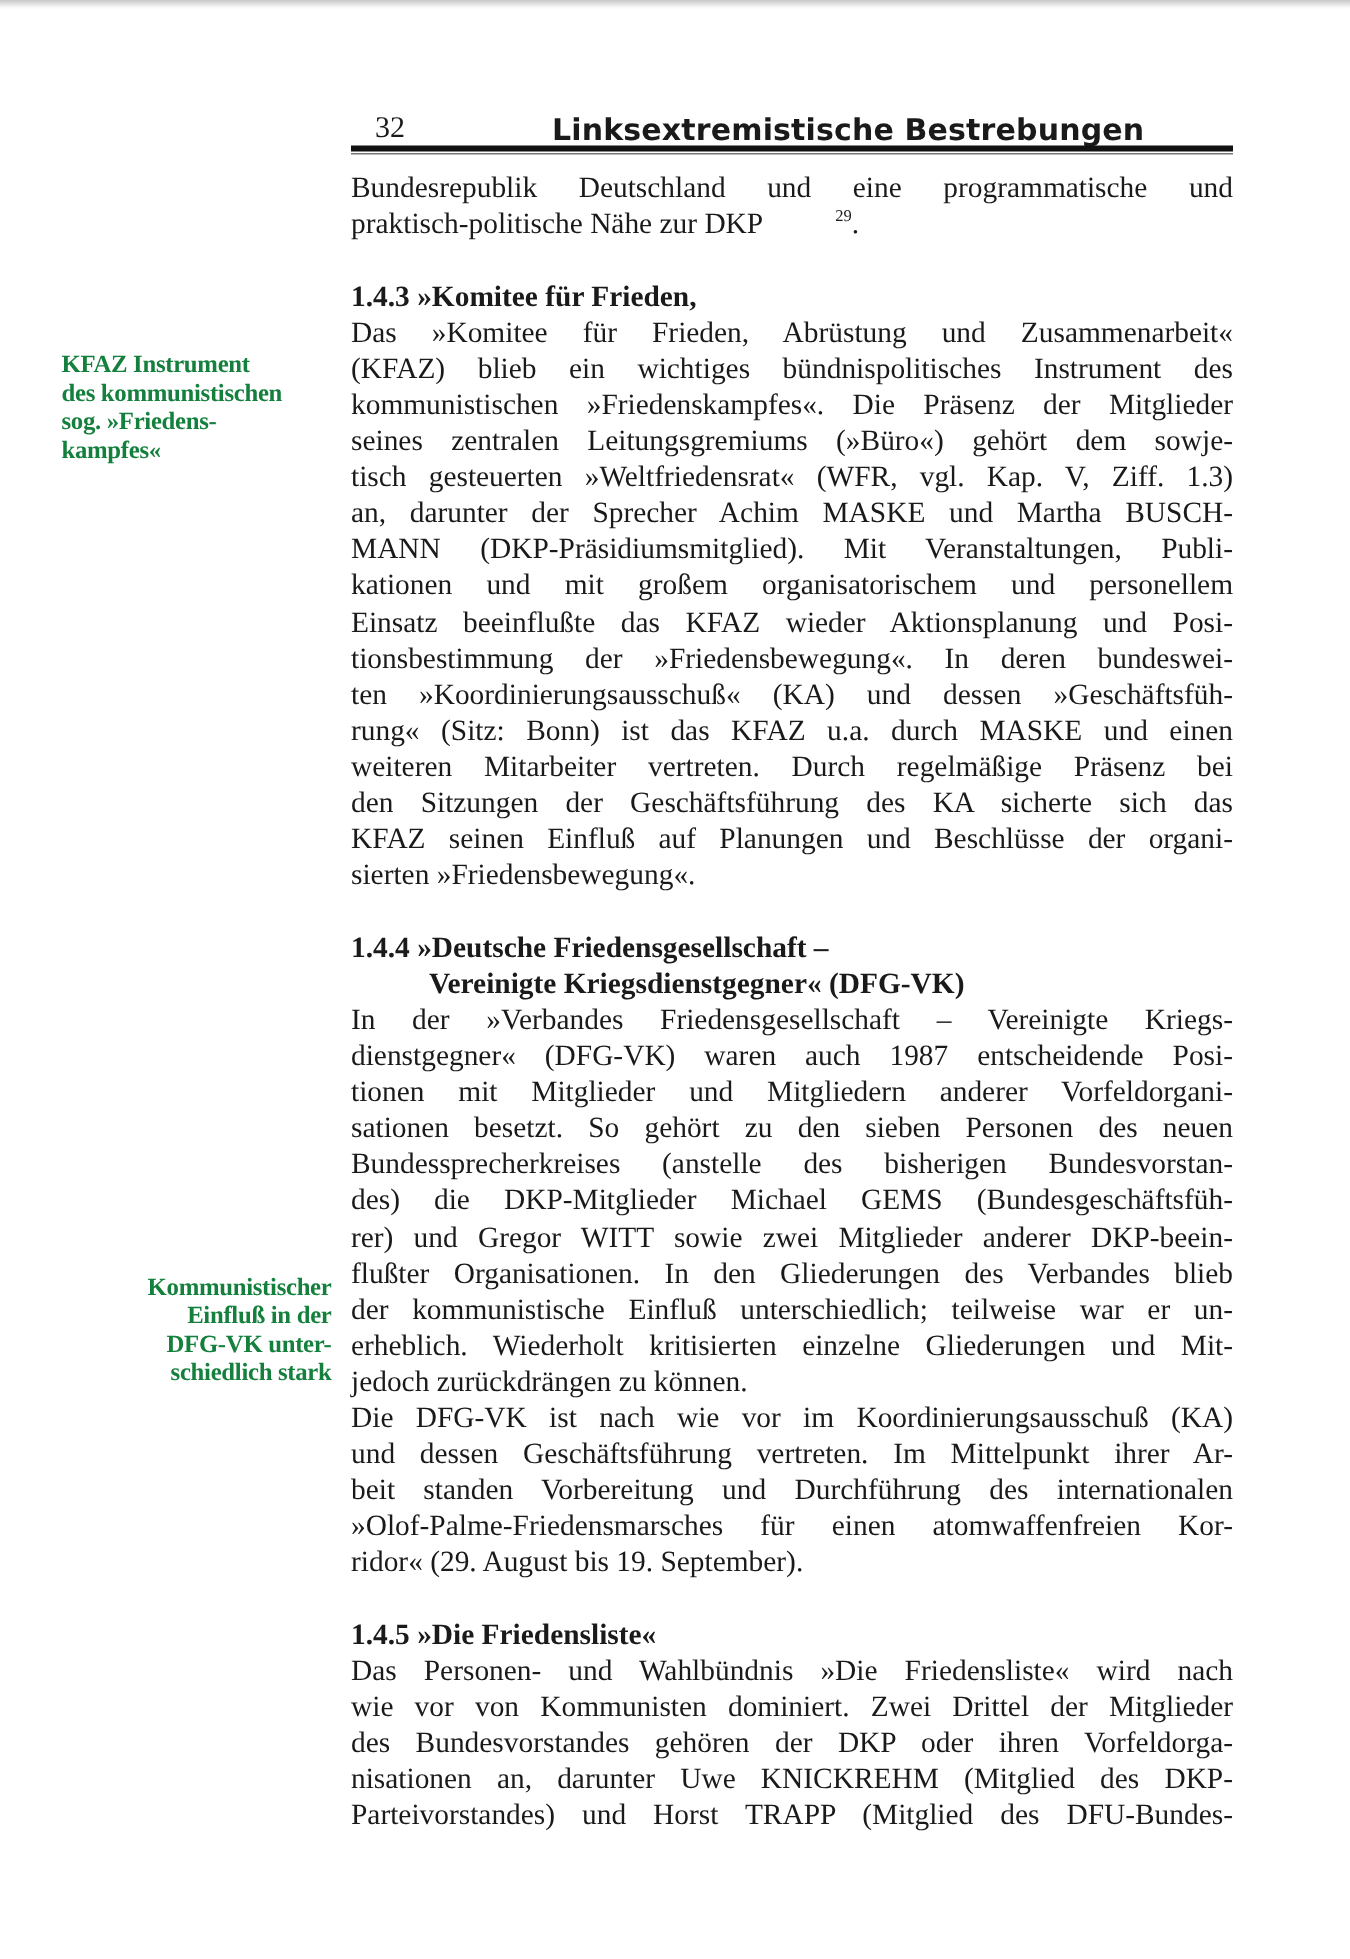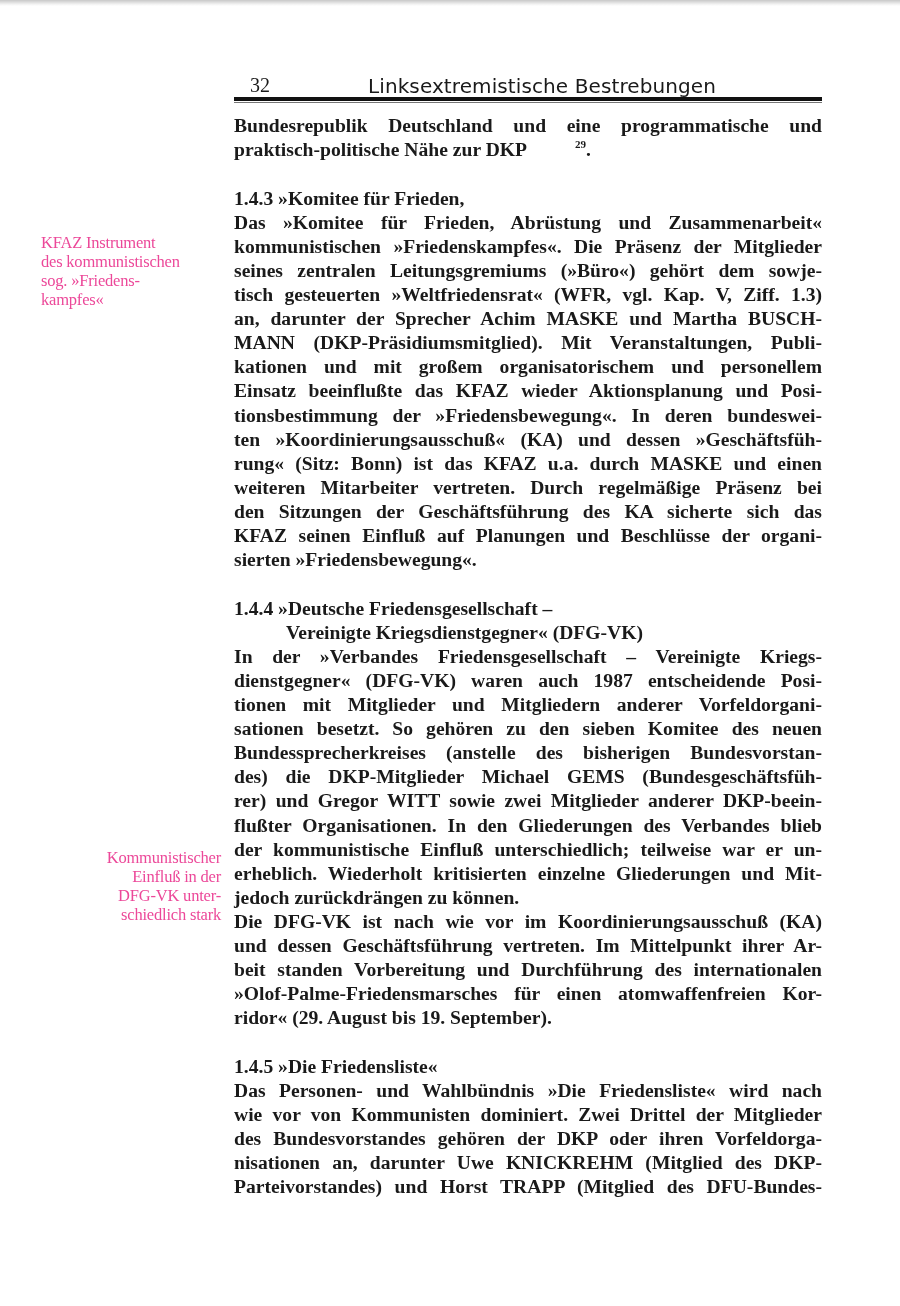--- a/index.html
+++ b/index.html
@@ -14,50 +14,50 @@
       background: linear-gradient(to bottom, #c8c8c8, #f2f2f2 70%, #ffffff);
     }
     .header {
       position: absolute; left: 250px; top: 70px; width: 588px; height: 30px;
     }
     .page-number {
       position: absolute; left: 0; top: 4px; font-size: 20px;
     }
     .running-title {
       position: absolute; left: 118px; top: 4px; font-size: 20px;
-      font-family: "DejaVu Sans", "Liberation Sans", sans-serif; font-weight: normal;
+      font-family: "DejaVu Sans", "Liberation Sans", sans-serif; font-weight: bold;
       letter-spacing: 0.1px;
     }
     .rule {
       position: absolute; left: 234px; top: 97px; width: 588px; height: 4px;
       background: #111;
     }
     .rule-thin {
       position: absolute; left: 234px; top: 102px; width: 588px; height: 1px;
       background: #777;
     }
     .body {
       position: absolute; left: 234px; top: 114px; width: 588px;
       font-size: 19.6px; line-height: 24.1px;
     }
     .line {
       display: block; white-space: nowrap; text-align: justify;
-      text-align-last: justify; height: 24.1px; font-weight: bold;
+      text-align-last: justify; height: 24.1px;
     }
     .line.last { text-align-last: left; }
     .heading {
       font-weight: bold; font-size: 19.6px; line-height: 24.1px; display: block;
       white-space: nowrap;
     }
     .heading .indent { display: inline-block; width: 52px; }
     .gap { display: block; height: 24.5px; }
     sup { font-size: 11px; line-height: 0; vertical-align: 8px; padding-left: 48px; }
     .margin-note {
       position: absolute; left: 41px; width: 180px;
-      color: #ec4899; font-weight: normal; font-size: 16.5px; line-height: 19px;
+      color: #15803d; font-weight: bold; font-size: 16.5px; line-height: 19px;
       font-family: "Liberation Serif", "DejaVu Serif", serif;
       letter-spacing: -0.2px;
     }
   </style>
 </head>
 <body>
 
 <div class="scan-edge"></div>
 
 <div class="header">
@@ -83,20 +83,21 @@
 <div class="body">
 
   <span class="line">Bundesrepublik Deutschland und eine programmatische und</span>
   <span class="line last"><span>praktisch-politische Nähe zur DKP</span><sup>29</sup><span>.</span></span>
 
   <span class="gap"></span>
 
   <div>
     <span class="heading"><span>1.4.3</span>&nbsp;<span>»Komitee für Frieden,</span></span>
     <span class="line">Das »Komitee für Frieden, Abrüstung und Zusammenarbeit«</span>
+    <span class="line">(KFAZ) blieb ein wichtiges bündnispolitisches Instrument des</span>
     <span class="line">kommunistischen »Friedenskampfes«. Die Präsenz der Mitglieder</span>
     <span class="line">seines zentralen Leitungsgremiums (»Büro«) gehört dem sowje-</span>
     <span class="line">tisch gesteuerten »Weltfriedensrat« (WFR, vgl. Kap. V, Ziff. 1.3)</span>
     <span class="line">an, darunter der Sprecher Achim MASKE und Martha BUSCH-</span>
     <span class="line">MANN (DKP-Präsidiumsmitglied). Mit Veranstaltungen, Publi-</span>
     <span class="line">kationen und mit großem organisatorischem und personellem</span>
     <span class="line">Einsatz beeinflußte das KFAZ wieder Aktionsplanung und Posi-</span>
     <span class="line">tionsbestimmung der »Friedensbewegung«. In deren bundeswei-</span>
     <span class="line">ten »Koordinierungsausschuß« (KA) und dessen »Geschäftsfüh-</span>
     <span class="line">rung« (Sitz: Bonn) ist das KFAZ u.a. durch MASKE und einen</span>
@@ -107,21 +108,21 @@
   </div>
 
   <span class="gap"></span>
 
   <div>
     <span class="heading"><span>1.4.4</span>&nbsp;<span>»Deutsche Friedensgesellschaft –</span></span>
     <span class="heading"><span class="indent"></span><span>Vereinigte Kriegsdienstgegner« (DFG-VK)</span></span>
     <span class="line">In der »Verbandes Friedensgesellschaft – Vereinigte Kriegs-</span>
     <span class="line">dienstgegner« (DFG-VK) waren auch 1987 entscheidende Posi-</span>
     <span class="line">tionen mit Mitglieder und Mitgliedern anderer Vorfeldorgani-</span>
-    <span class="line">sationen besetzt. So gehören zu den sieben Komitee des neuen</span>
+    <span class="line">sationen besetzt. So gehört zu den sieben Personen des neuen</span>
     <span class="line">Bundessprecherkreises (anstelle des bisherigen Bundesvorstan-</span>
     <span class="line">des) die DKP-Mitglieder Michael GEMS (Bundesgeschäftsfüh-</span>
     <span class="line">rer) und Gregor WITT sowie zwei Mitglieder anderer DKP-beein-</span>
     <span class="line">flußter Organisationen. In den Gliederungen des Verbandes blieb</span>
     <span class="line">der kommunistische Einfluß unterschiedlich; teilweise war er un-</span>
     <span class="line">erheblich. Wiederholt kritisierten einzelne Gliederungen und Mit-</span>
     <span class="line last">jedoch zurückdrängen zu können.</span>
     <span class="line">Die DFG-VK ist nach wie vor im Koordinierungsausschuß (KA)</span>
     <span class="line">und dessen Geschäftsführung vertreten. Im Mittelpunkt ihrer Ar-</span>
     <span class="line">beit standen Vorbereitung und Durchführung des internationalen</span>

